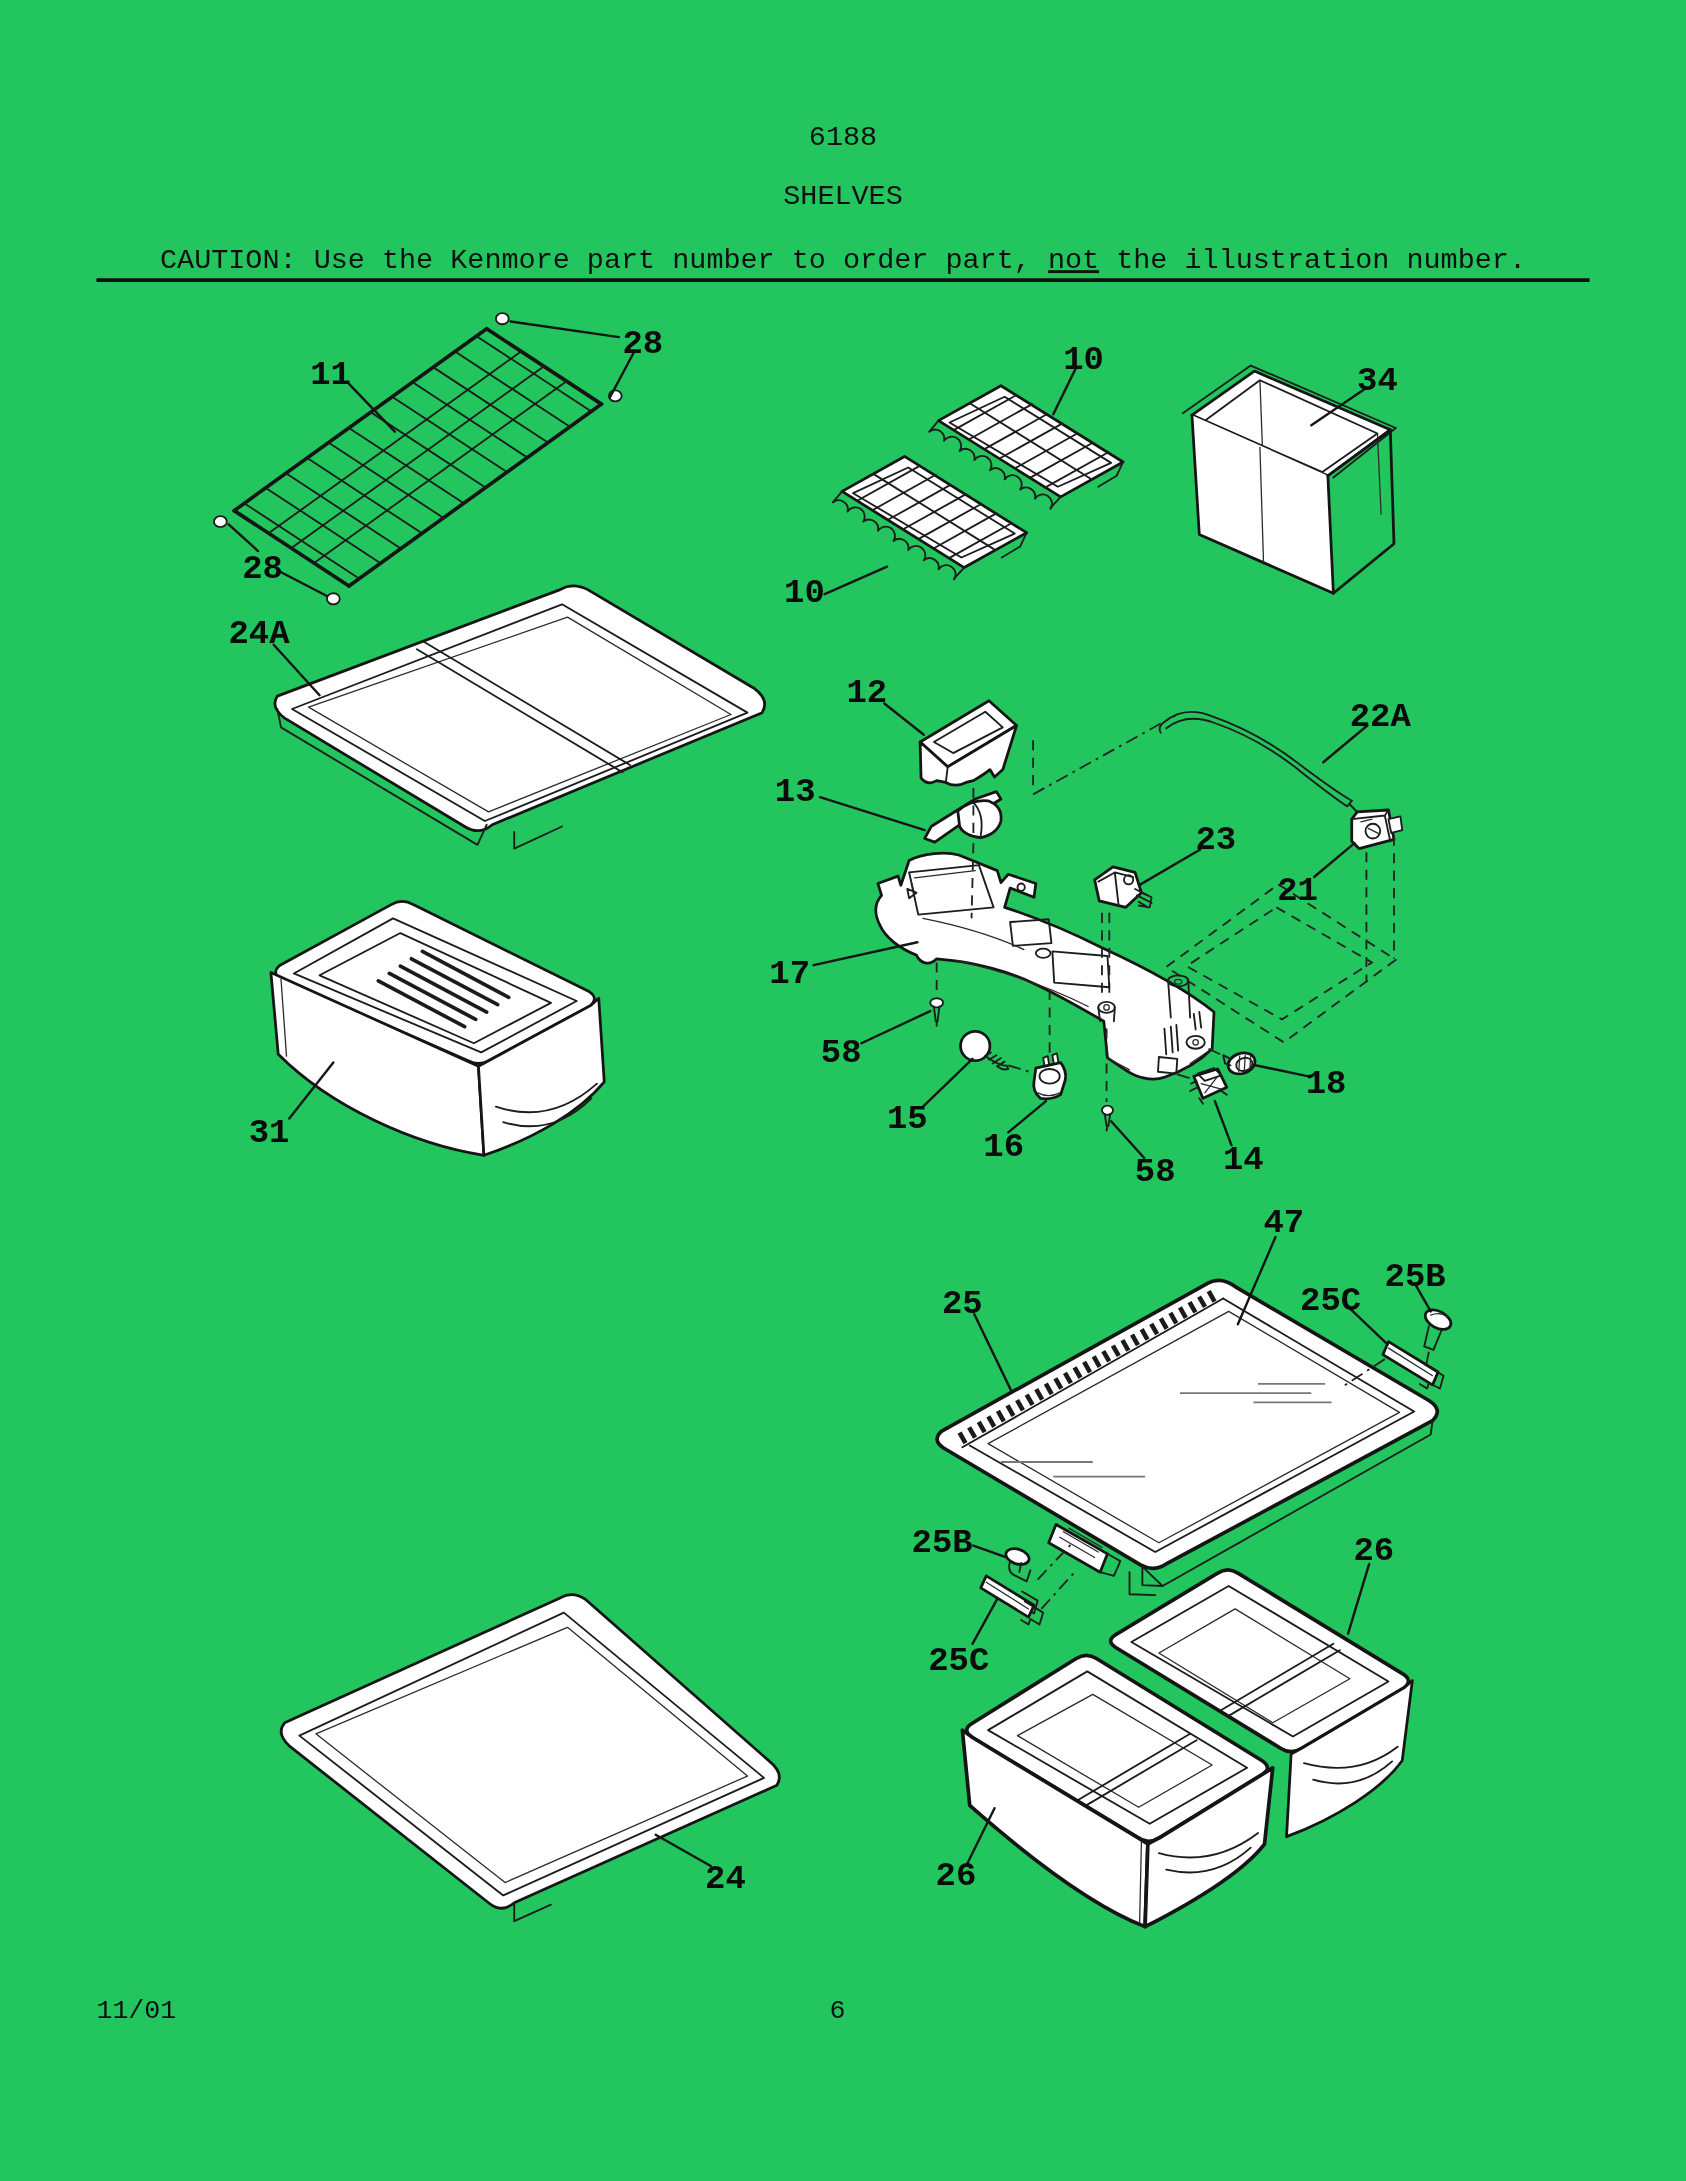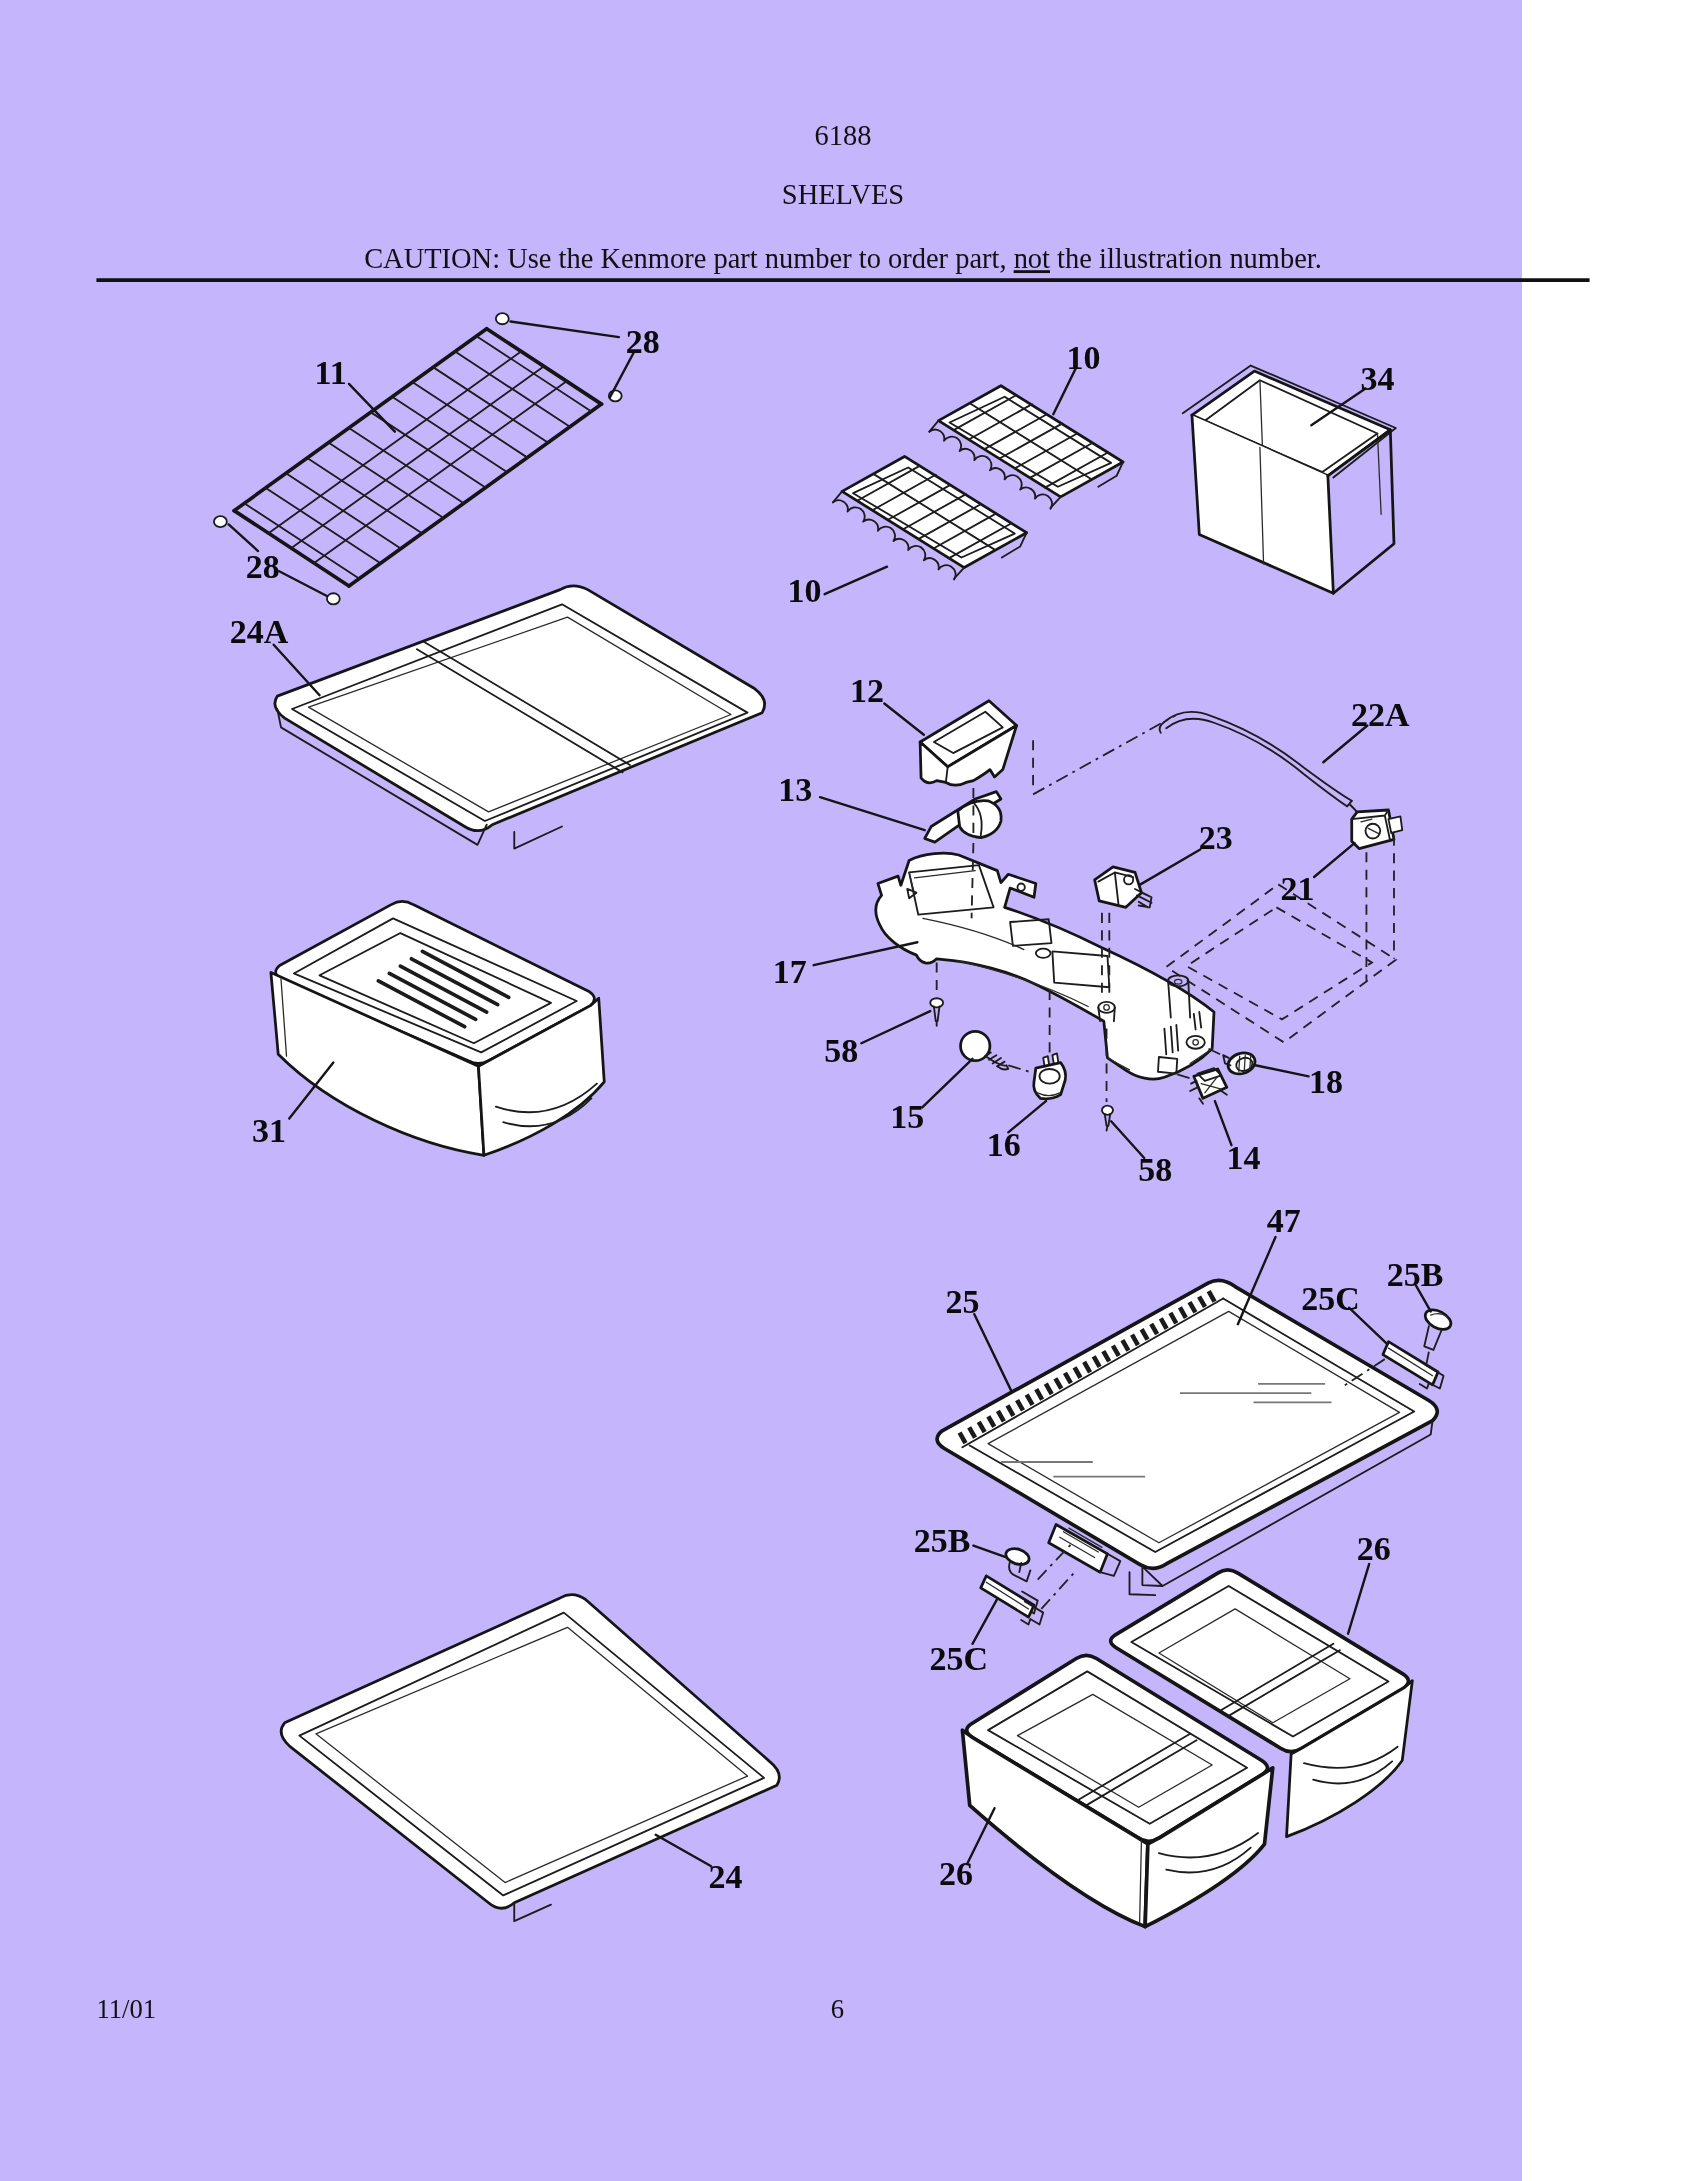--- a/index.html
+++ b/index.html
@@ -1,17 +1,17 @@
 <!DOCTYPE html>
 <html style="font-size:14.7px"><head>
 <meta charset="utf-8">
 <style>
   html,body{margin:0;padding:0;background:#ffffff;}
-  .page{width:1522px;height:2182px;position:relative;background:#c4b5fd;
-        font-family:Liberation Serif, serif;}
+  .page{width:1686px;height:2182px;position:relative;background:#22c55e;
+        font-family:Liberation Mono, monospace;}
   svg{display:block;}
   text{fill:#111;}
   .hdr{font-size:31px;fill:#111;}
   .co{font-size:37px;font-weight:700;fill:#0b0b0b;}
   .ft{font-size:29px;fill:#111;}
   .u{text-decoration:underline;}
   .s4{stroke:#151515;stroke-width:4;fill:none;stroke-linecap:round;stroke-linejoin:round;}
   .s3{stroke:#151515;stroke-width:3;fill:none;stroke-linecap:round;stroke-linejoin:round;}
   .s2{stroke:#1c1c1c;stroke-width:2;fill:none;stroke-linecap:round;stroke-linejoin:round;}
   .s1{stroke:#2a2a2a;stroke-width:1.4;fill:none;stroke-linecap:round;stroke-linejoin:round;}

